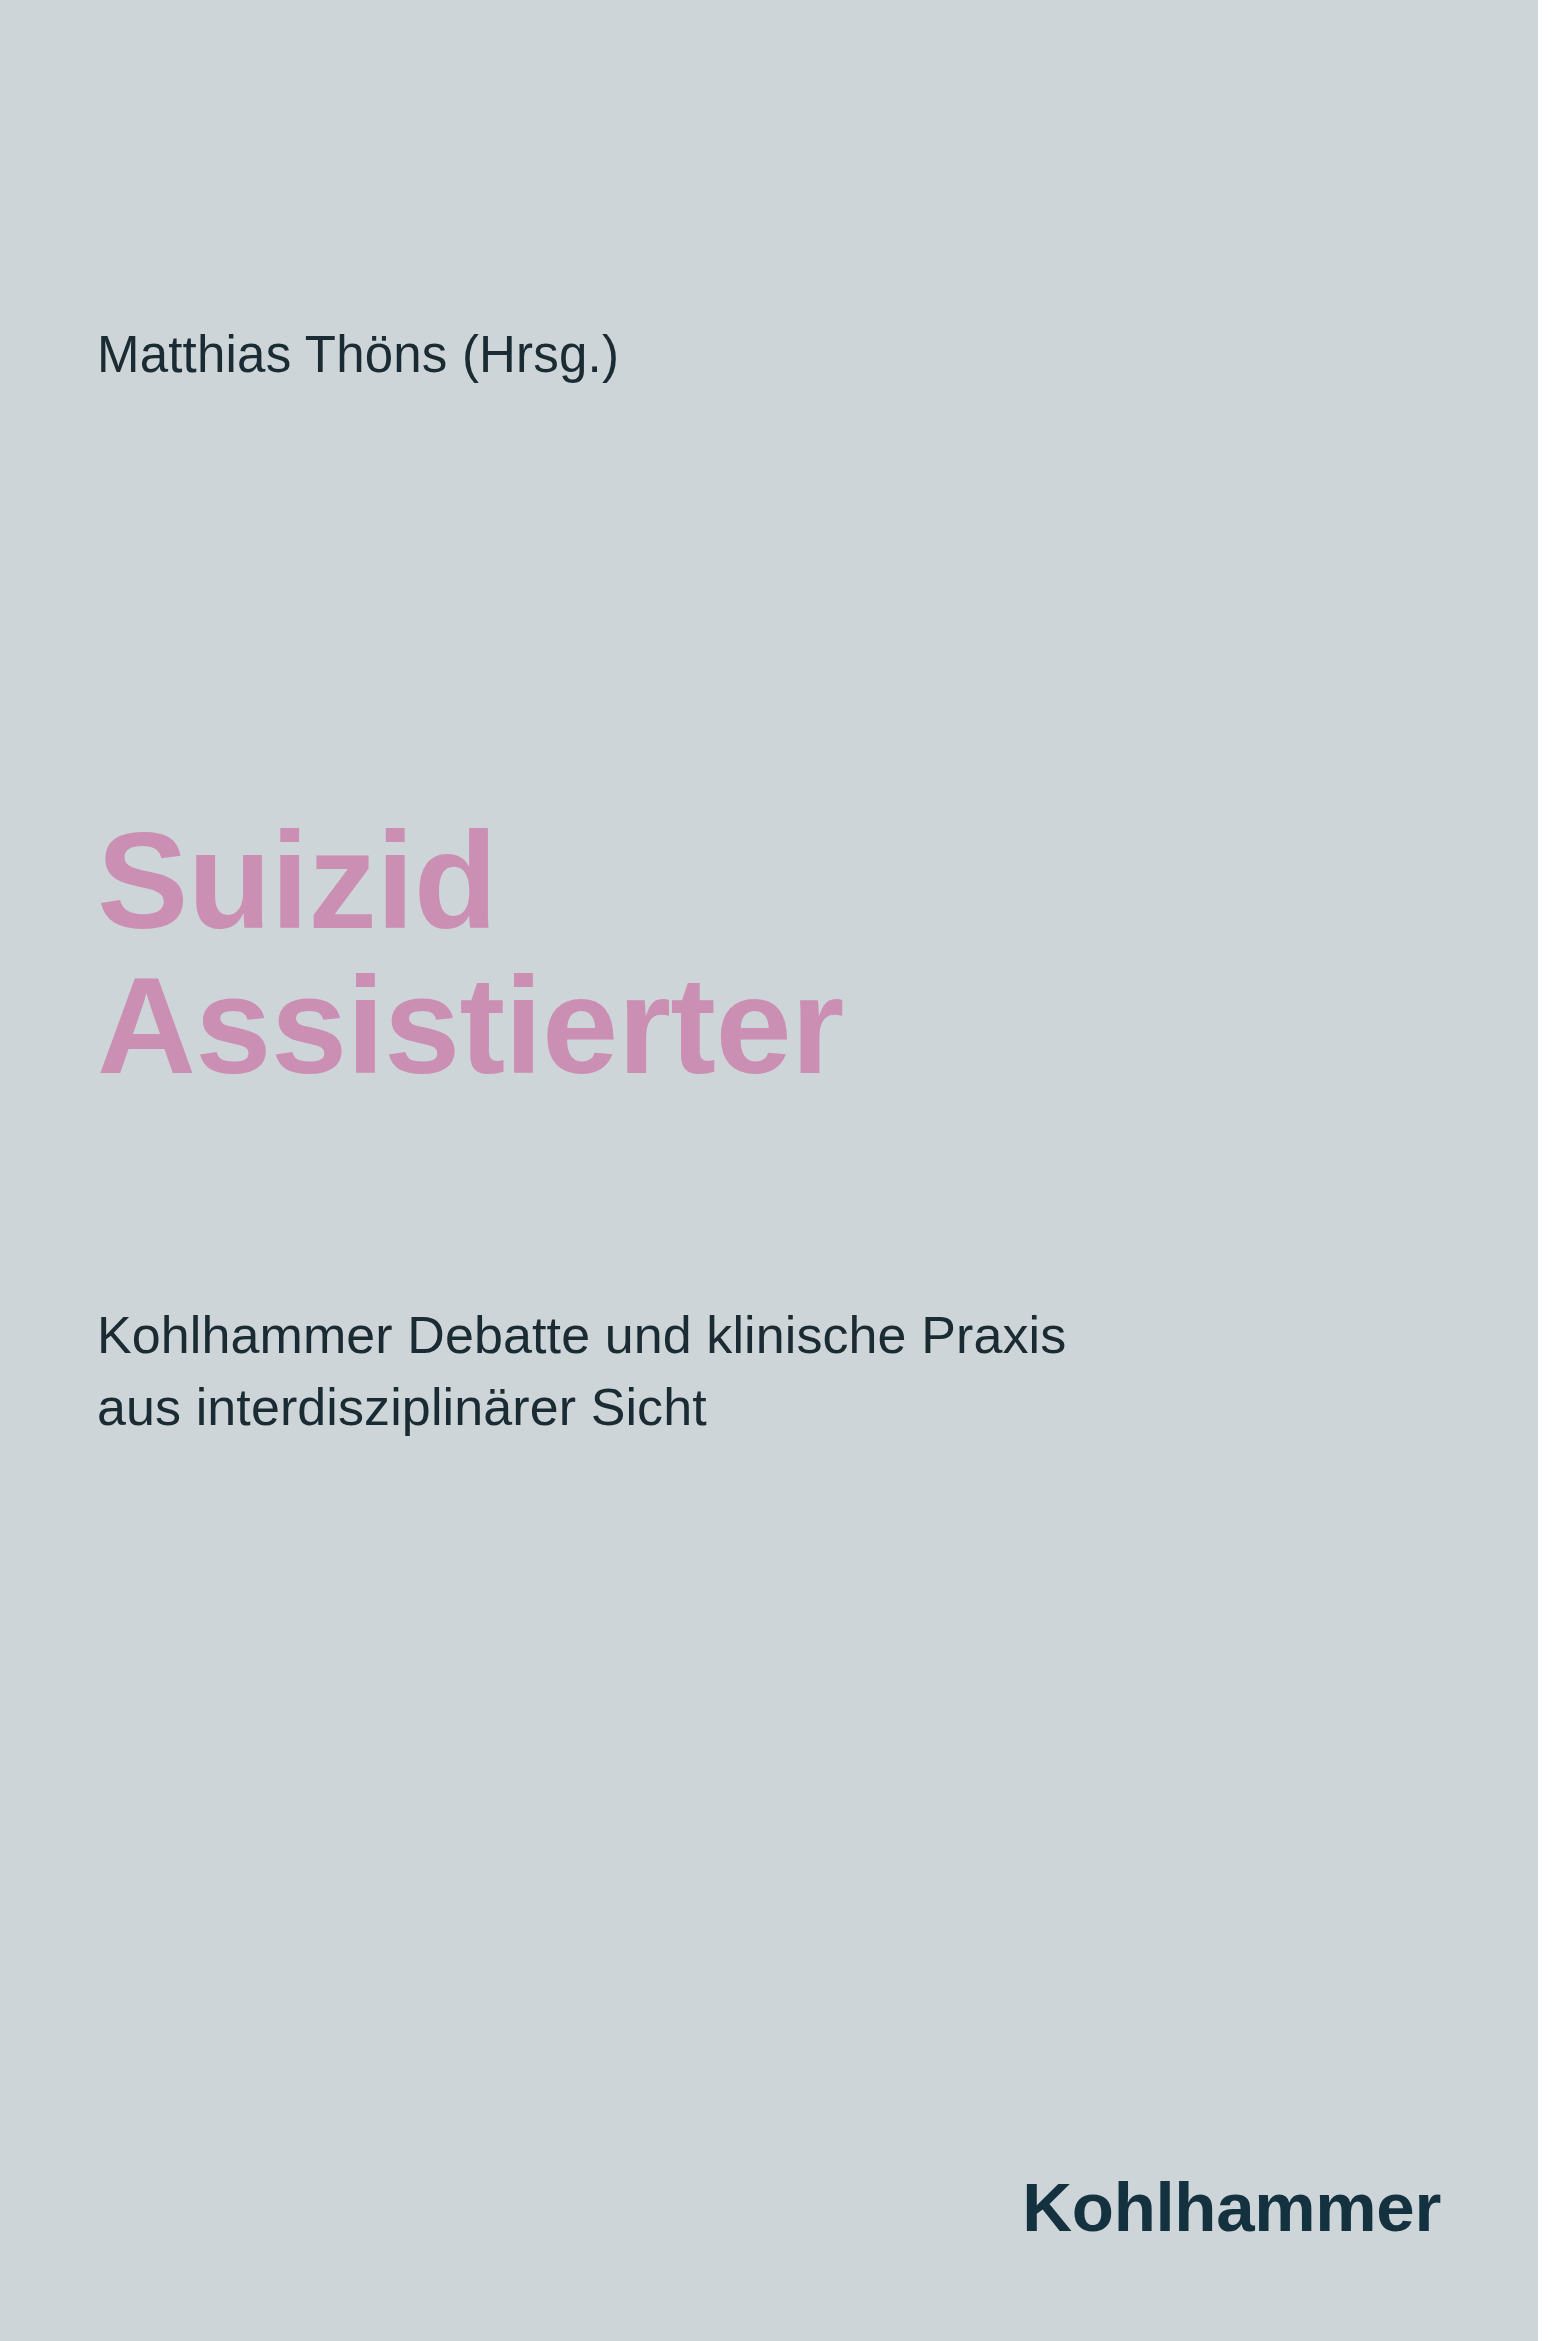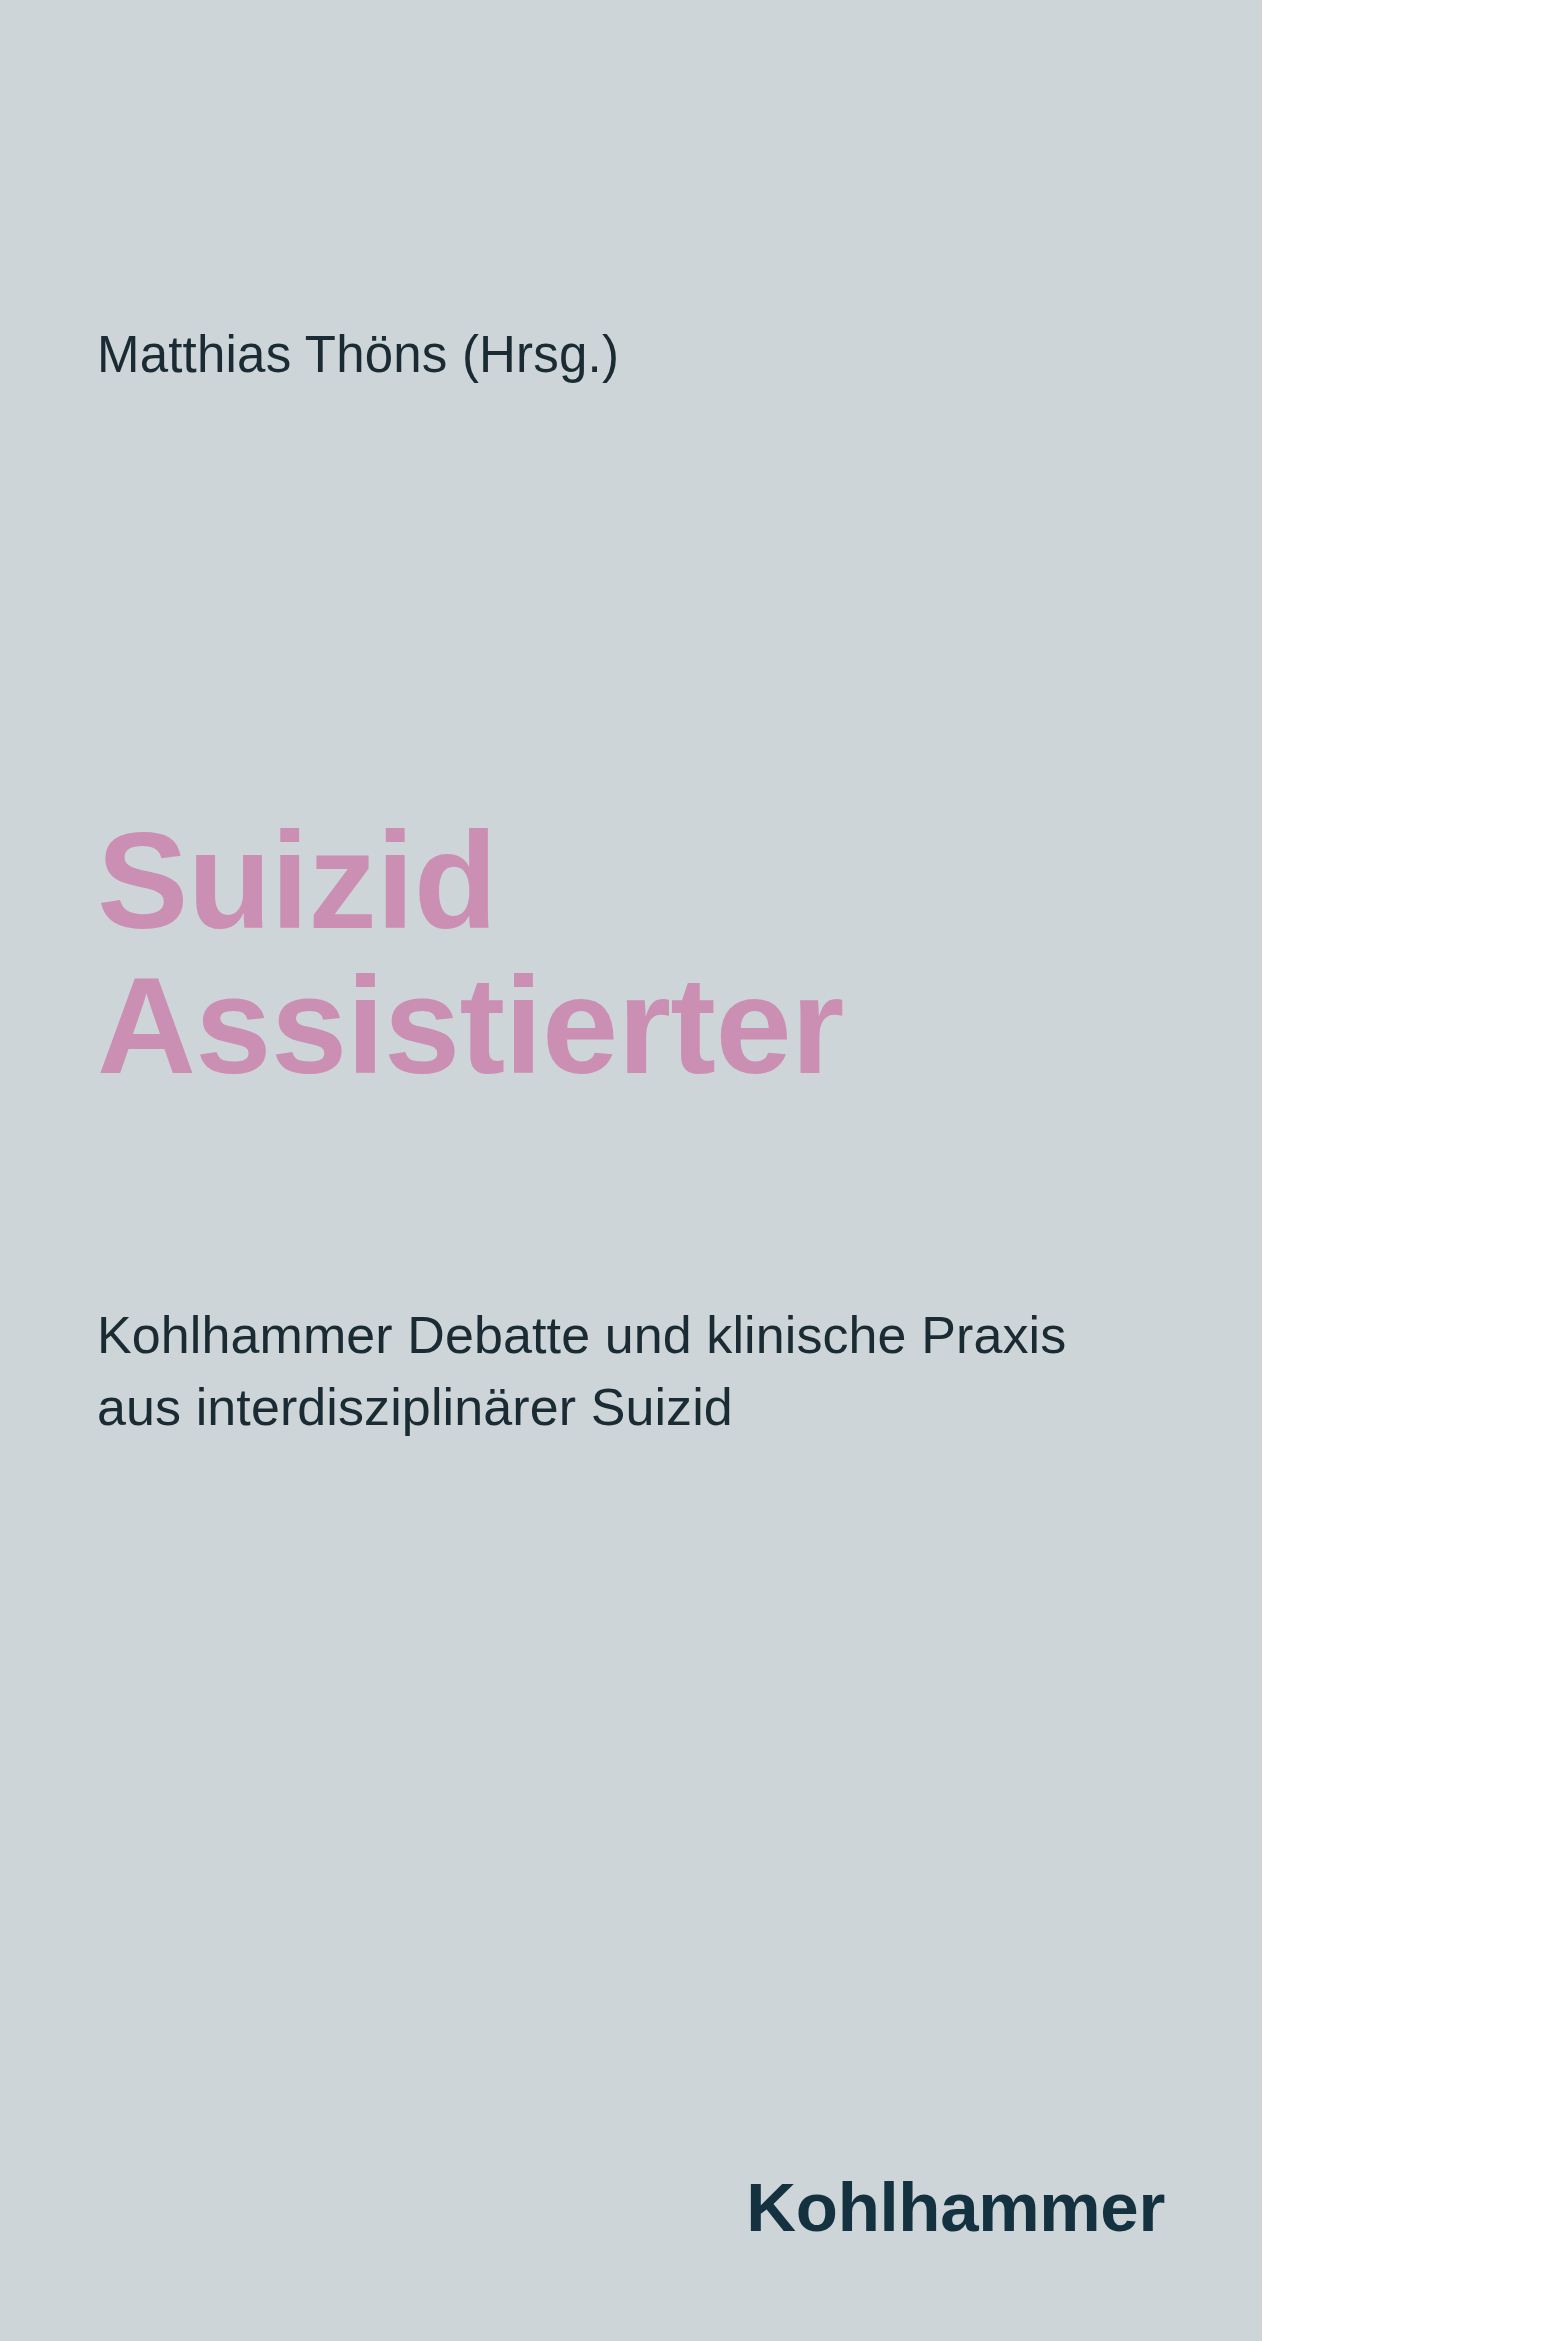--- a/index.html
+++ b/index.html
@@ -6,21 +6,21 @@
   html, body {
     margin: 0;
     padding: 0;
   }
   body {
     background: #ffffff;
     font-family: "Liberation Sans", sans-serif;
   }
   .cover {
     position: relative;
-    width: 1262px;
+    width: 1538px;
     height: 2342px;
     background: #ced5d8;
     overflow: hidden;
     box-sizing: border-box;
   }
   .editor {
     position: absolute;
     left: 97px;
     top: 326px;
     font-size: 51px;
@@ -77,19 +77,19 @@
 
   <div class="editor">Matthias Thöns (Hrsg.)</div>
 
   <div class="title">
     <span class="line">Suizid</span>
     <span class="line">Assistierter</span>
   </div>
 
   <div class="subtitle">
     <span class="line">Kohlhammer Debatte und klinische Praxis</span>
-    <span class="line">aus interdisziplinärer Suizid</span>
+    <span class="line">aus interdisziplinärer Sicht</span>
   </div>
 
   <div class="publisher">Kohlhammer</div>
 
 </div>
 
 
 </body></html>

